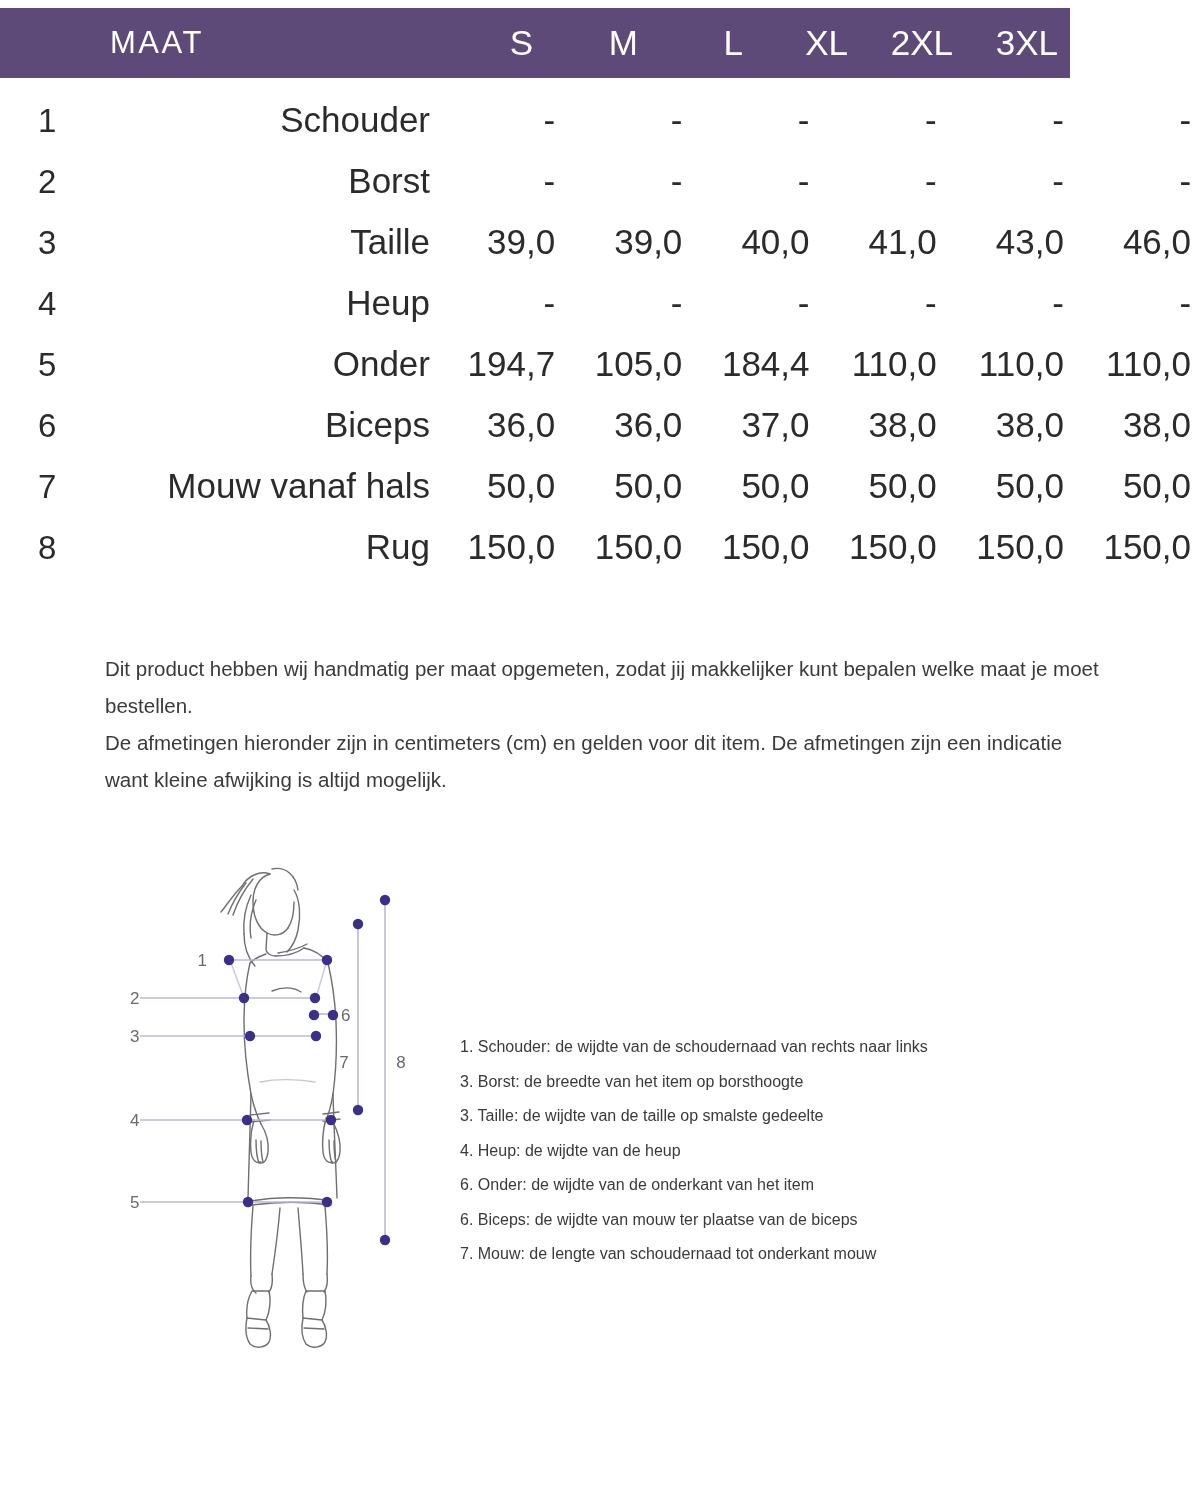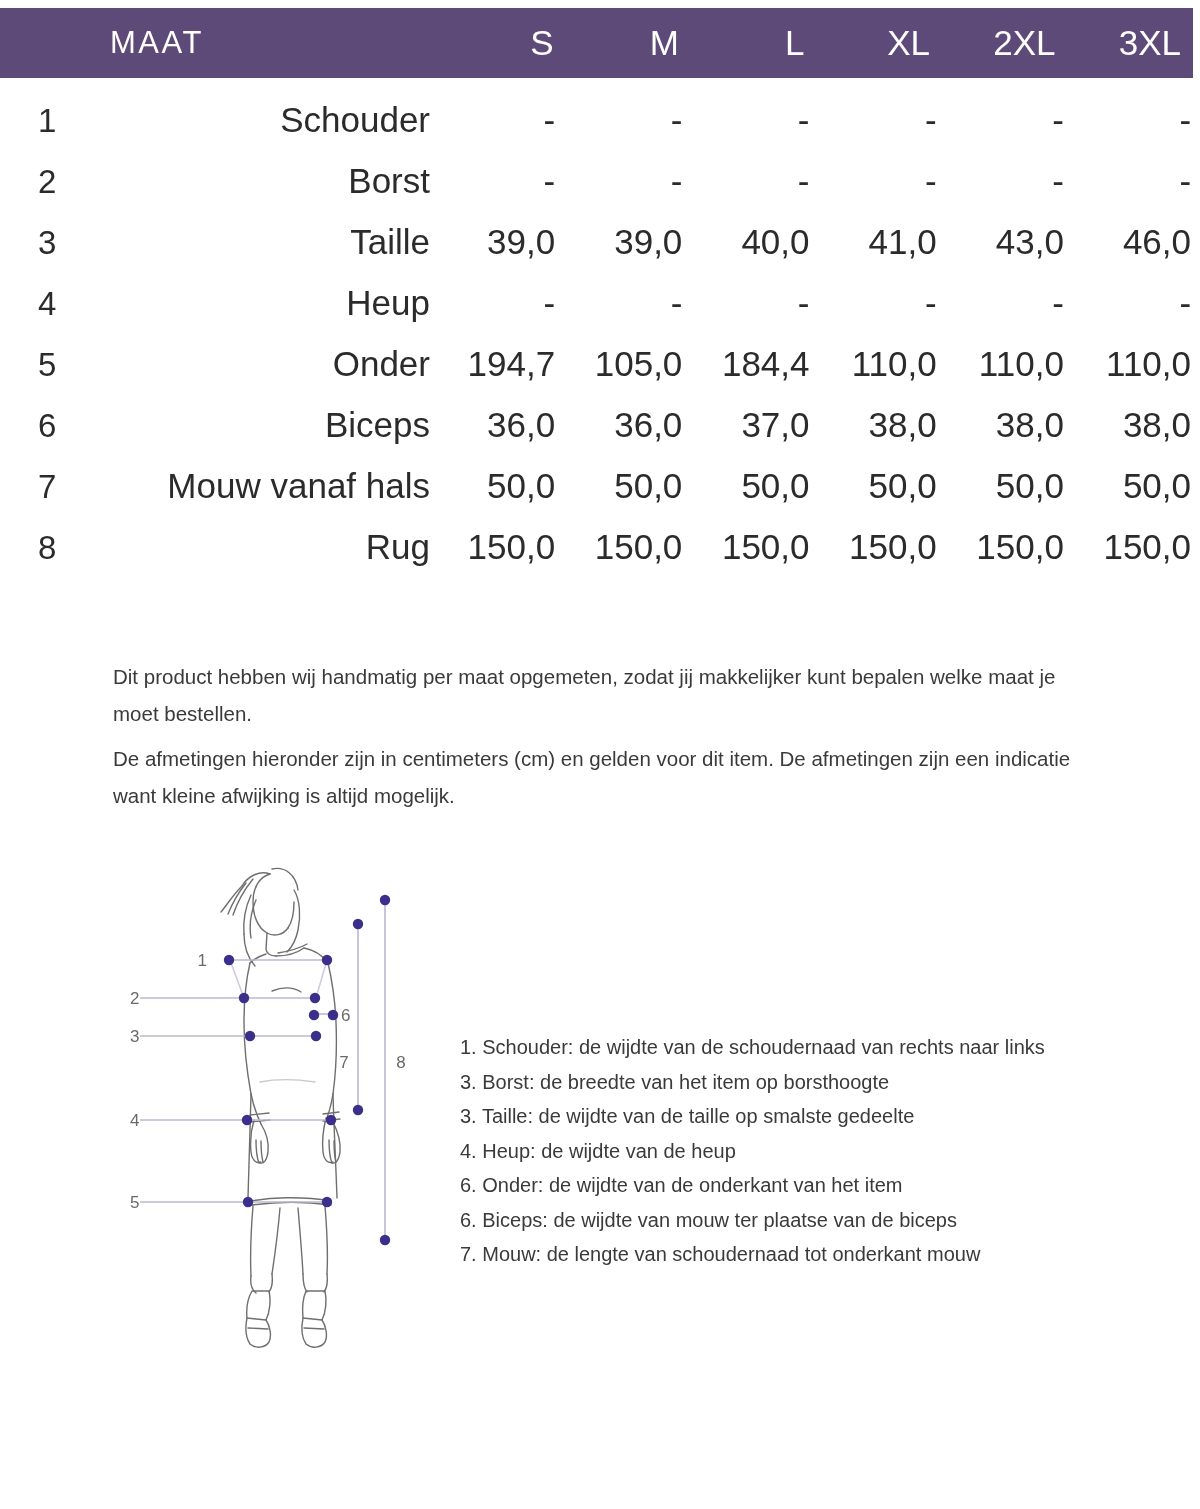--- a/index.html
+++ b/index.html
@@ -14,21 +14,21 @@
     font-family: "Liberation Sans", sans-serif;
     color: #231f20;
     overflow: hidden;
   }
 
   
   .size-header {
     position: absolute;
     left: 0;
     top: 8px;
-    width: 1193px;
+    width: 1070px;
     height: 70px;
     background: #5e4a78;
     display: flex;
     align-items: center;
     box-sizing: border-box;
   }
   .hdr-maat {
     position: absolute;
     left: 110px;
     top: 50%;
@@ -103,41 +103,41 @@
   .intro {
     position: absolute;
     left: 105px;
     top: 650px;
     width: 1000px;
     font-size: 20.5px;
     font-weight: 300;
     line-height: 37px;
     color: #3a3a3a;
   }
-  .intro p { margin: 8px; }
+  .intro p { margin: 0; }
 
   
   .figure-area {
     position: absolute;
     left: 0;
     top: 850px;
     width: 1193px;
     height: 520px;
   }
   .figure-svg {
     position: absolute;
     left: 120px;
     top: 0;
   }
   .legend {
     position: absolute;
     left: 460px;
     top: 180px;
     width: 640px;
-    font-size: 20px;
+    font-size: 16px;
     font-weight: 300;
     line-height: 34.5px;
     color: #3a3a3a;
   }
   .legend-item { white-space: nowrap; }
 </style>
 </head>
 <body>
 
 <div class="size-header">

